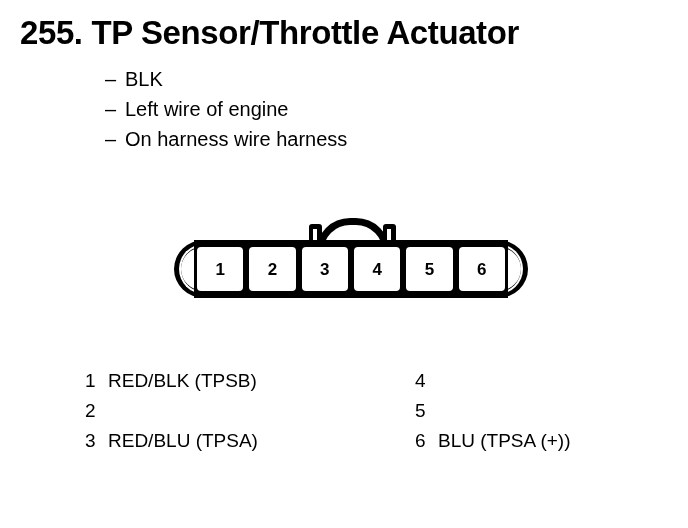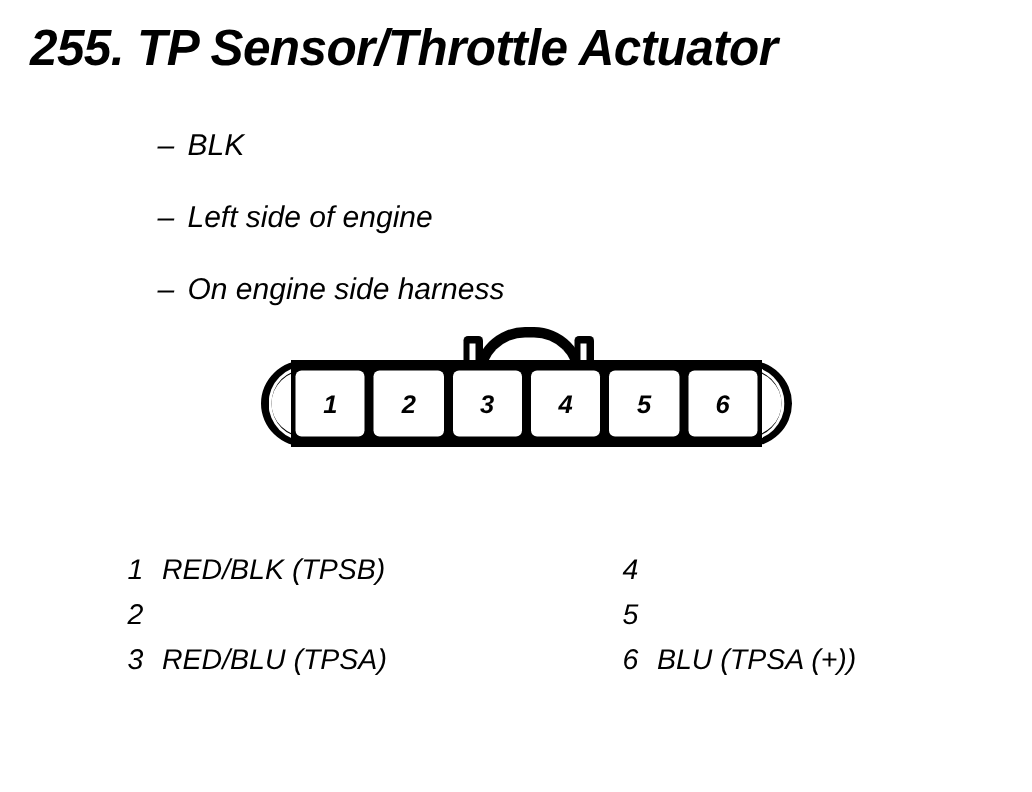--- a/index.html
+++ b/index.html
@@ -15,21 +15,20 @@
     font-family: "Liberation Sans", sans-serif;
     color: #000000;
     position: relative;
   }
 
   .page {
     position: relative;
     width: 688px;
     height: 528px;
     background: #ffffff;
-    font-style: italic;
   }
 
   
   .title {
     position: absolute;
     left: 20px;
     top: 12px;
     font-size: 34px;
     font-weight: bold;
     letter-spacing: -0.4px;
@@ -42,21 +41,20 @@
   
   .notes {
     position: absolute;
     left: 105px;
     top: 64px;
     font-size: 20px;
     line-height: 30px;
   }
   .note-row {
     white-space: nowrap;
-    margin-top: 18px;
   }
   .note-dash {
     display: inline-block;
     width: 20px;
   }
 
   
   .connector-wrap {
     position: absolute;
     left: 168px;
@@ -193,24 +191,24 @@
 
 <div class="page">
 
   <div class="title">255. TP Sensor/Throttle Actuator</div>
 
   <div class="notes">
     <div class="note-row">
       <span class="note-dash">–</span><span>BLK</span>
     </div>
     <div class="note-row">
-      <span class="note-dash">–</span><span>Left side of engine</span>
+      <span class="note-dash">–</span><span>Left wire of engine</span>
     </div>
     <div class="note-row">
-      <span class="note-dash">–</span><span>On engine side harness</span>
+      <span class="note-dash">–</span><span>On harness wire harness</span>
     </div>
   </div>
 
   <div class="connector-wrap">
 
     <div class="arch"></div>
     <div class="post post-left"></div>
     <div class="post post-right"></div>
 
     <div class="shell"></div>

